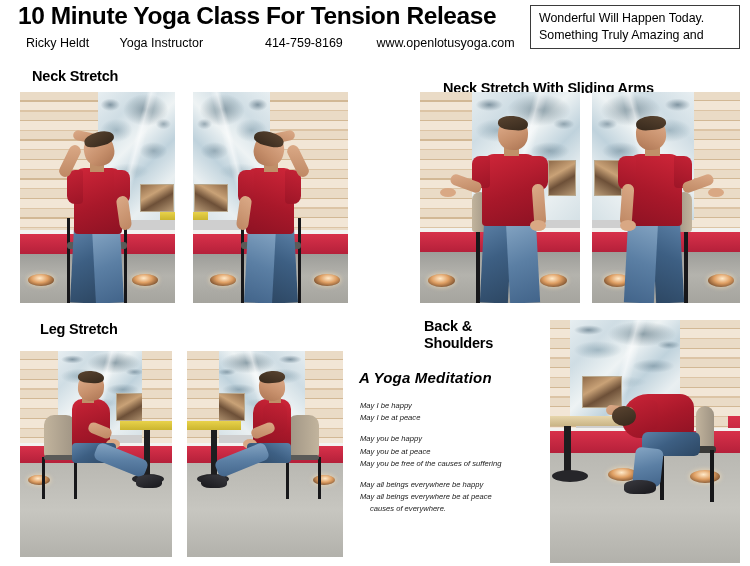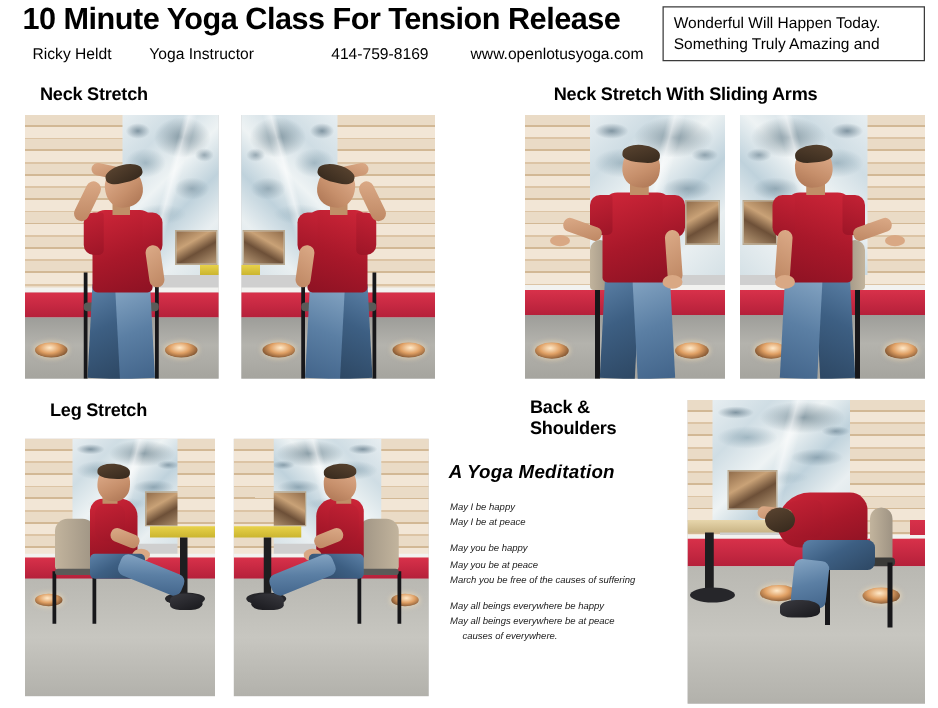--- a/index.html
+++ b/index.html
@@ -26,21 +26,21 @@
   #quote-box{
     position:absolute;left:530px;top:5px;width:210px;height:44px;
     border:1.3px solid #3b3b3b;background:#fff;
     box-sizing:border-box;padding:4px 7px 0 8px;
   }
   #quote-box div{font-size:12.4px;line-height:16.5px;white-space:nowrap;}
 
   
   .sec-head{position:absolute;font-weight:bold;font-size:14.5px;white-space:nowrap;letter-spacing:-0.2px;}
   #h-neck{left:32px;top:68px;}
-  #h-neck-slide{left:443px;top:68px;}
+  #h-neck-slide{left:443px;top:80px;}
   #h-leg{left:40px;top:321px;}
   #h-back{left:424px;top:318px;line-height:17px;white-space:normal;width:120px;}
 
   
   #med-title{
     position:absolute;left:359px;top:369px;
     font-size:15px;font-weight:bold;font-style:italic;letter-spacing:0.2px;
   }
   #med-body{position:absolute;left:360px;top:400px;width:190px;
     font-size:7.6px;font-style:italic;line-height:12.2px;color:#1a1a1a;}
@@ -162,21 +162,21 @@
 
 <div id="med-title">A Yoga Meditation</div>
 <div id="med-body">
   <div class="stanza">
     <p>May I be happy</p>
     <p>May I be at peace</p>
   </div>
   <div class="stanza">
     <p>May you be happy</p>
     <p>May you be at peace</p>
-    <p>March you be free of the causes of suffering</p>
+    <p>May you be free of the causes of suffering</p>
   </div>
   <div class="stanza">
     <p>May all beings everywhere be happy</p>
     <p>May all beings everywhere be at peace</p>
     <p class="wrap2">causes of everywhere.</p>
   </div>
 </div>
 
 <div class="photo" id="p1">
   <div class="scene">

